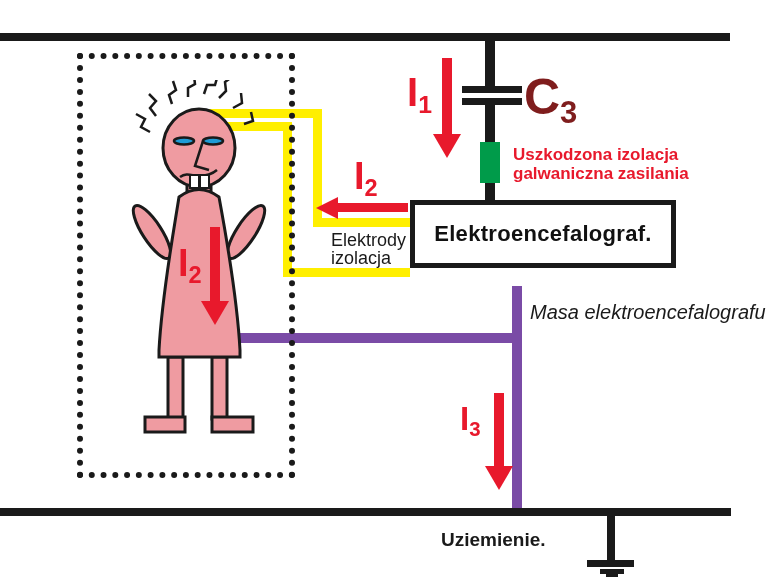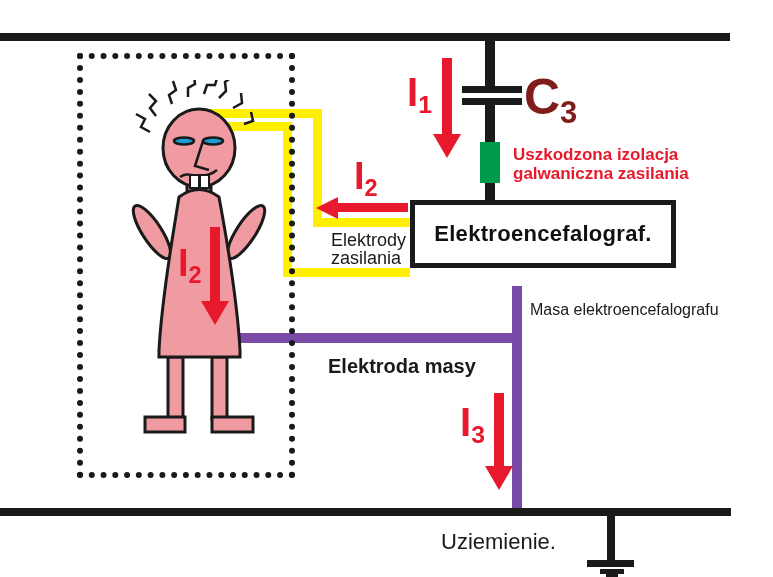--- a/index.html
+++ b/index.html
@@ -66,40 +66,39 @@
   <div class="wire yellow-wire" style="left:283px; top:268px; width:127px; height:9px;"></div>
 
   <div class="current" style="left:354px; top:157px; font-size:38px;">
     <span>I</span><span class="sub">2</span>
   </div>
   <div class="red-bar" style="left:336px; top:203px; width:72px; height:9px;"></div>
   <div class="tri tri-left" style="left:316px; top:197px;"></div>
 
   <div class="lbl" style="left:315px; top:231px; font-size:18px; line-height:18px;margin-left:16px;">
     <div>Elektrody</div>
-    <div>zasilania</div>
+    <div>izolacja</div>
   </div>
 
   <div id="eeg-box">
     <span>Elektroencefalograf.</span>
   </div>
-  <div class="lbl" style="left:530px; top:301px; font-size:16px;">Masa elektroencefalografu</div>
+  <div class="lbl" style="left:530px; top:301px; font-size:20px;font-style:italic;">Masa elektroencefalografu</div>
 
   <div class="wire purple-wire" style="left:238px; top:333px; width:284px; height:10px;"></div>
   <div class="wire purple-wire" style="left:512px; top:286px; width:10px; height:226px;"></div>
-  <div class="lbl bold" style="left:328px; top:355px; font-size:20px;">Elektroda masy</div>
 
-  <div class="current" style="left:460px; top:402px; font-size:40px;">
+  <div class="current" style="left:460px; top:402px; font-size:33px;">
     <span>I</span><span class="sub">3</span>
   </div>
   <div class="red-bar" style="left:494px; top:393px; width:10px; height:73px;"></div>
   <div class="tri tri-down" style="left:485px; top:466px;"></div>
 
   <div class="wire black-wire" style="left:0; top:508px; width:731px; height:8px;"></div>
-  <div class="lbl" style="left:441px; top:529px; font-size:22px;">Uziemienie.</div>
+  <div class="lbl" style="left:441px; top:529px; font-size:19px;font-weight:bold;">Uziemienie.</div>
   <div class="wire black-wire" style="left:607px; top:516px; width:8px; height:45px;"></div>
   <div class="wire black-wire" style="left:587px; top:560px; width:47px; height:7px;"></div>
   <div class="wire black-wire" style="left:600px; top:569px; width:24px; height:5px;"></div>
   <div class="wire black-wire" style="left:606px; top:574px; width:12px; height:3px;"></div>
 
   <div id="faraday-cage"></div>
 
   <svg style="left:120px; top:80px;" width="150" height="360" viewBox="0 0 150 360">
     <g stroke="#1a1a1a" stroke-width="2.5" fill="none">
       <path d="M30,52 l-9,-5 4,-8 -9,-5"></path>

